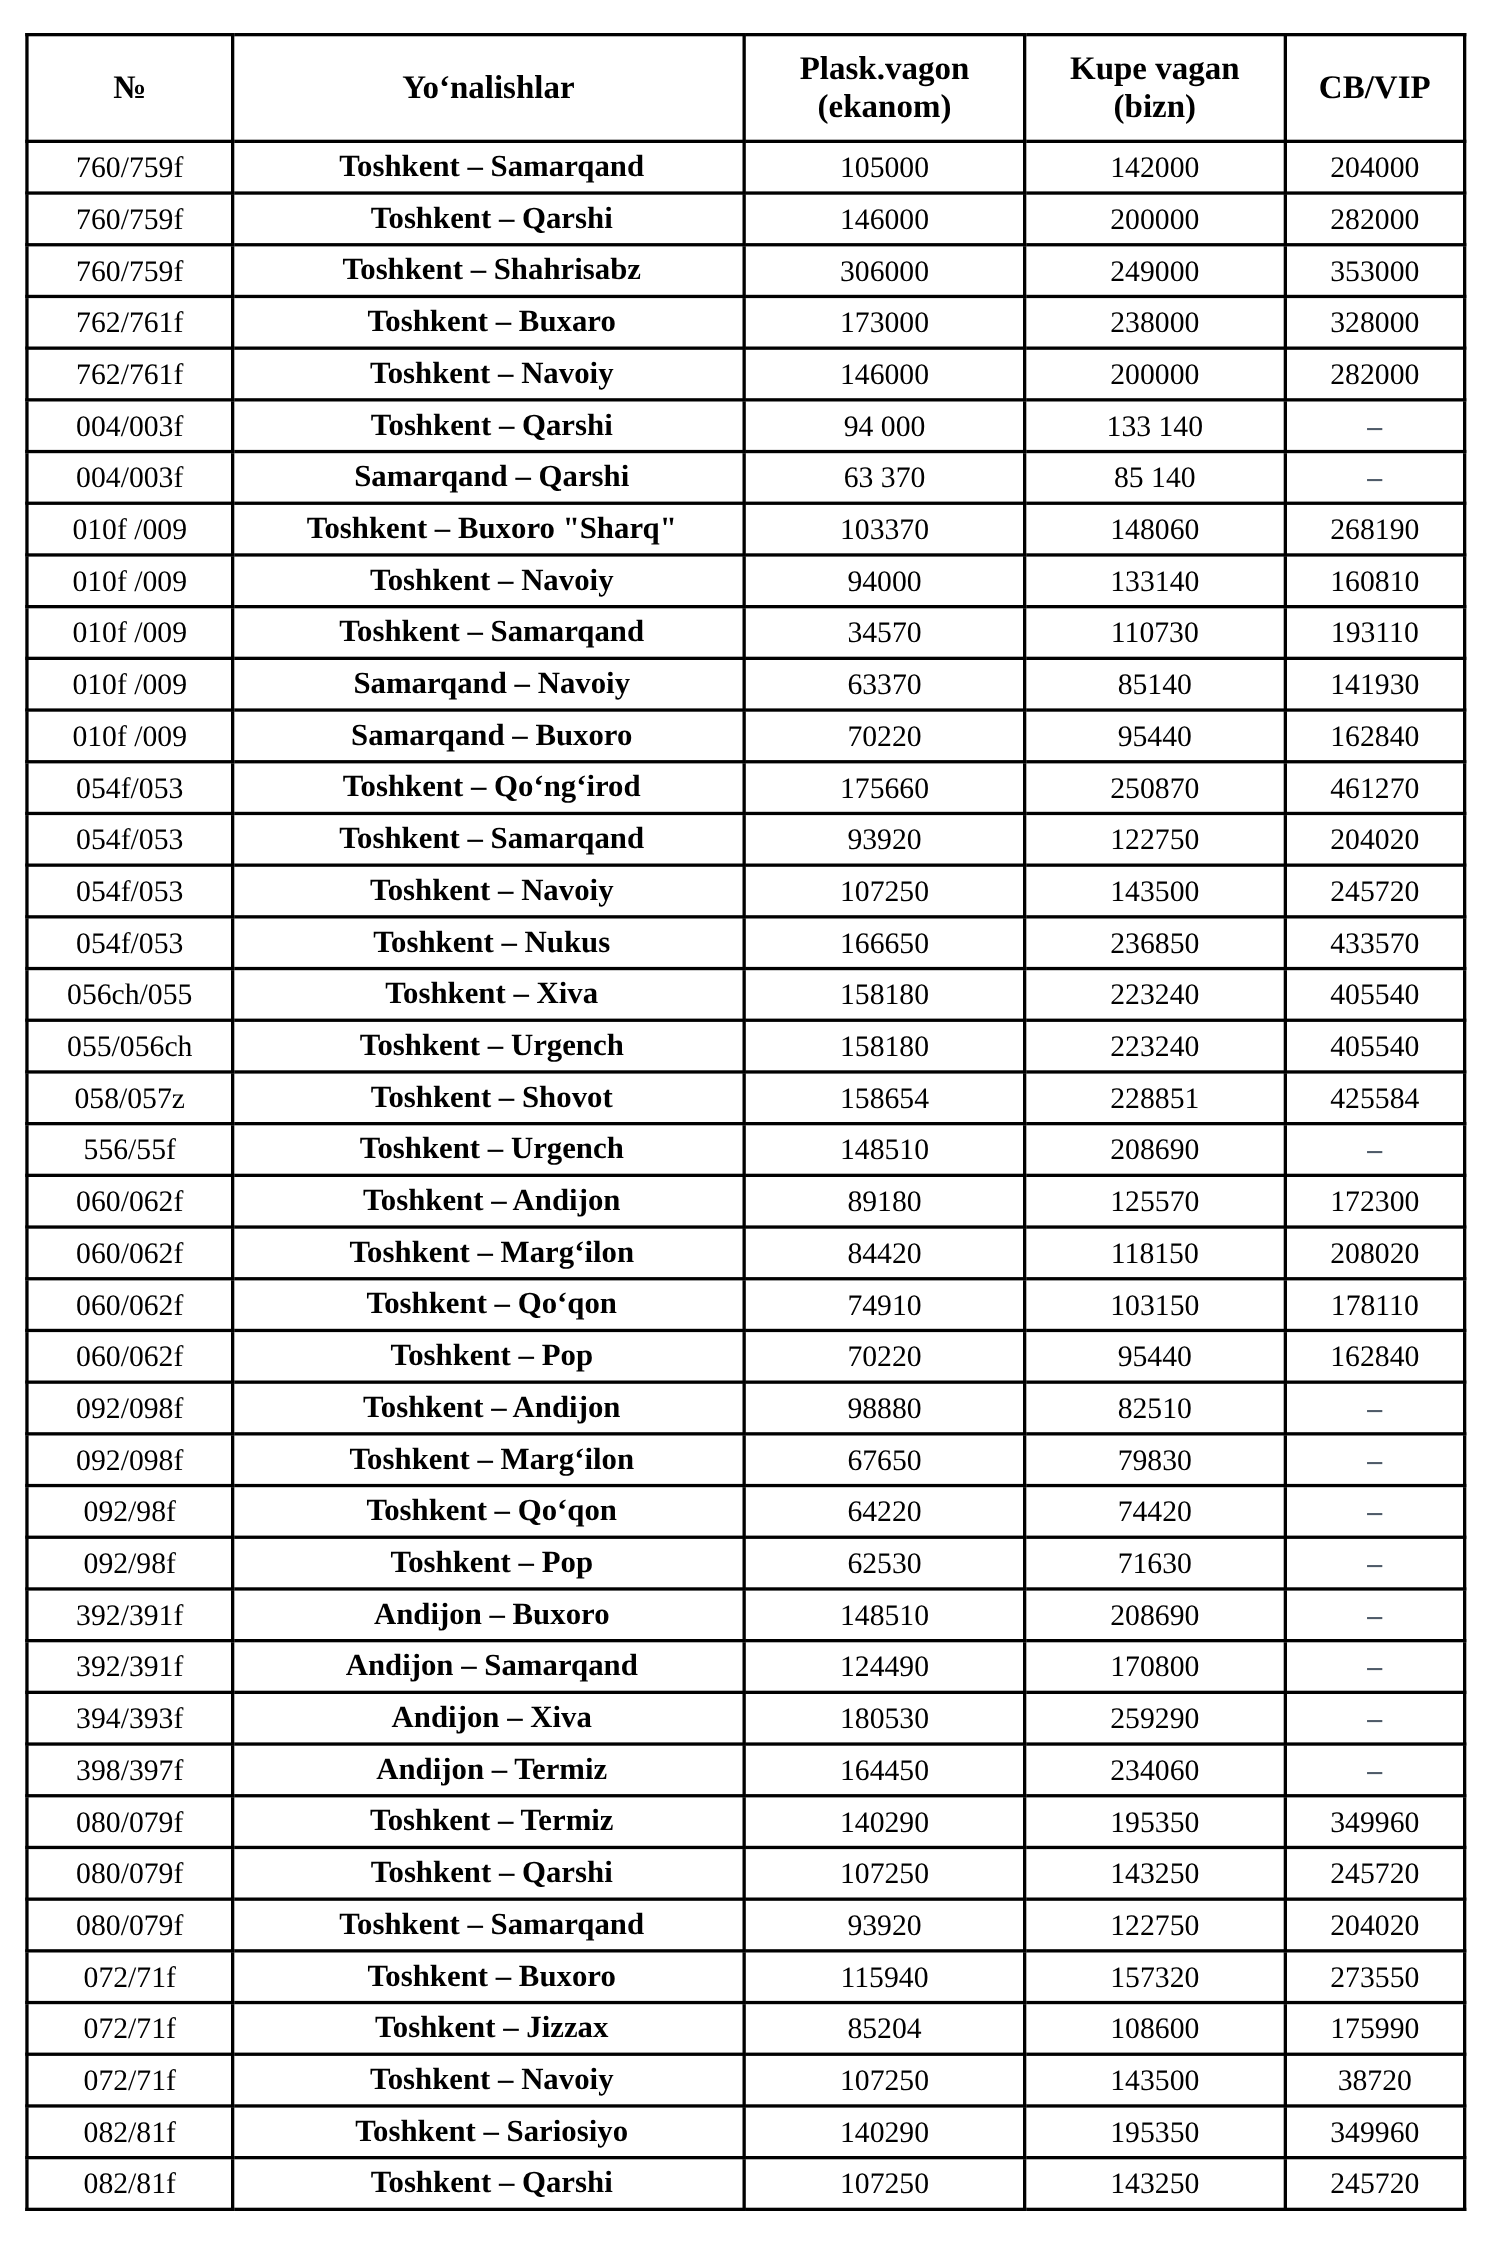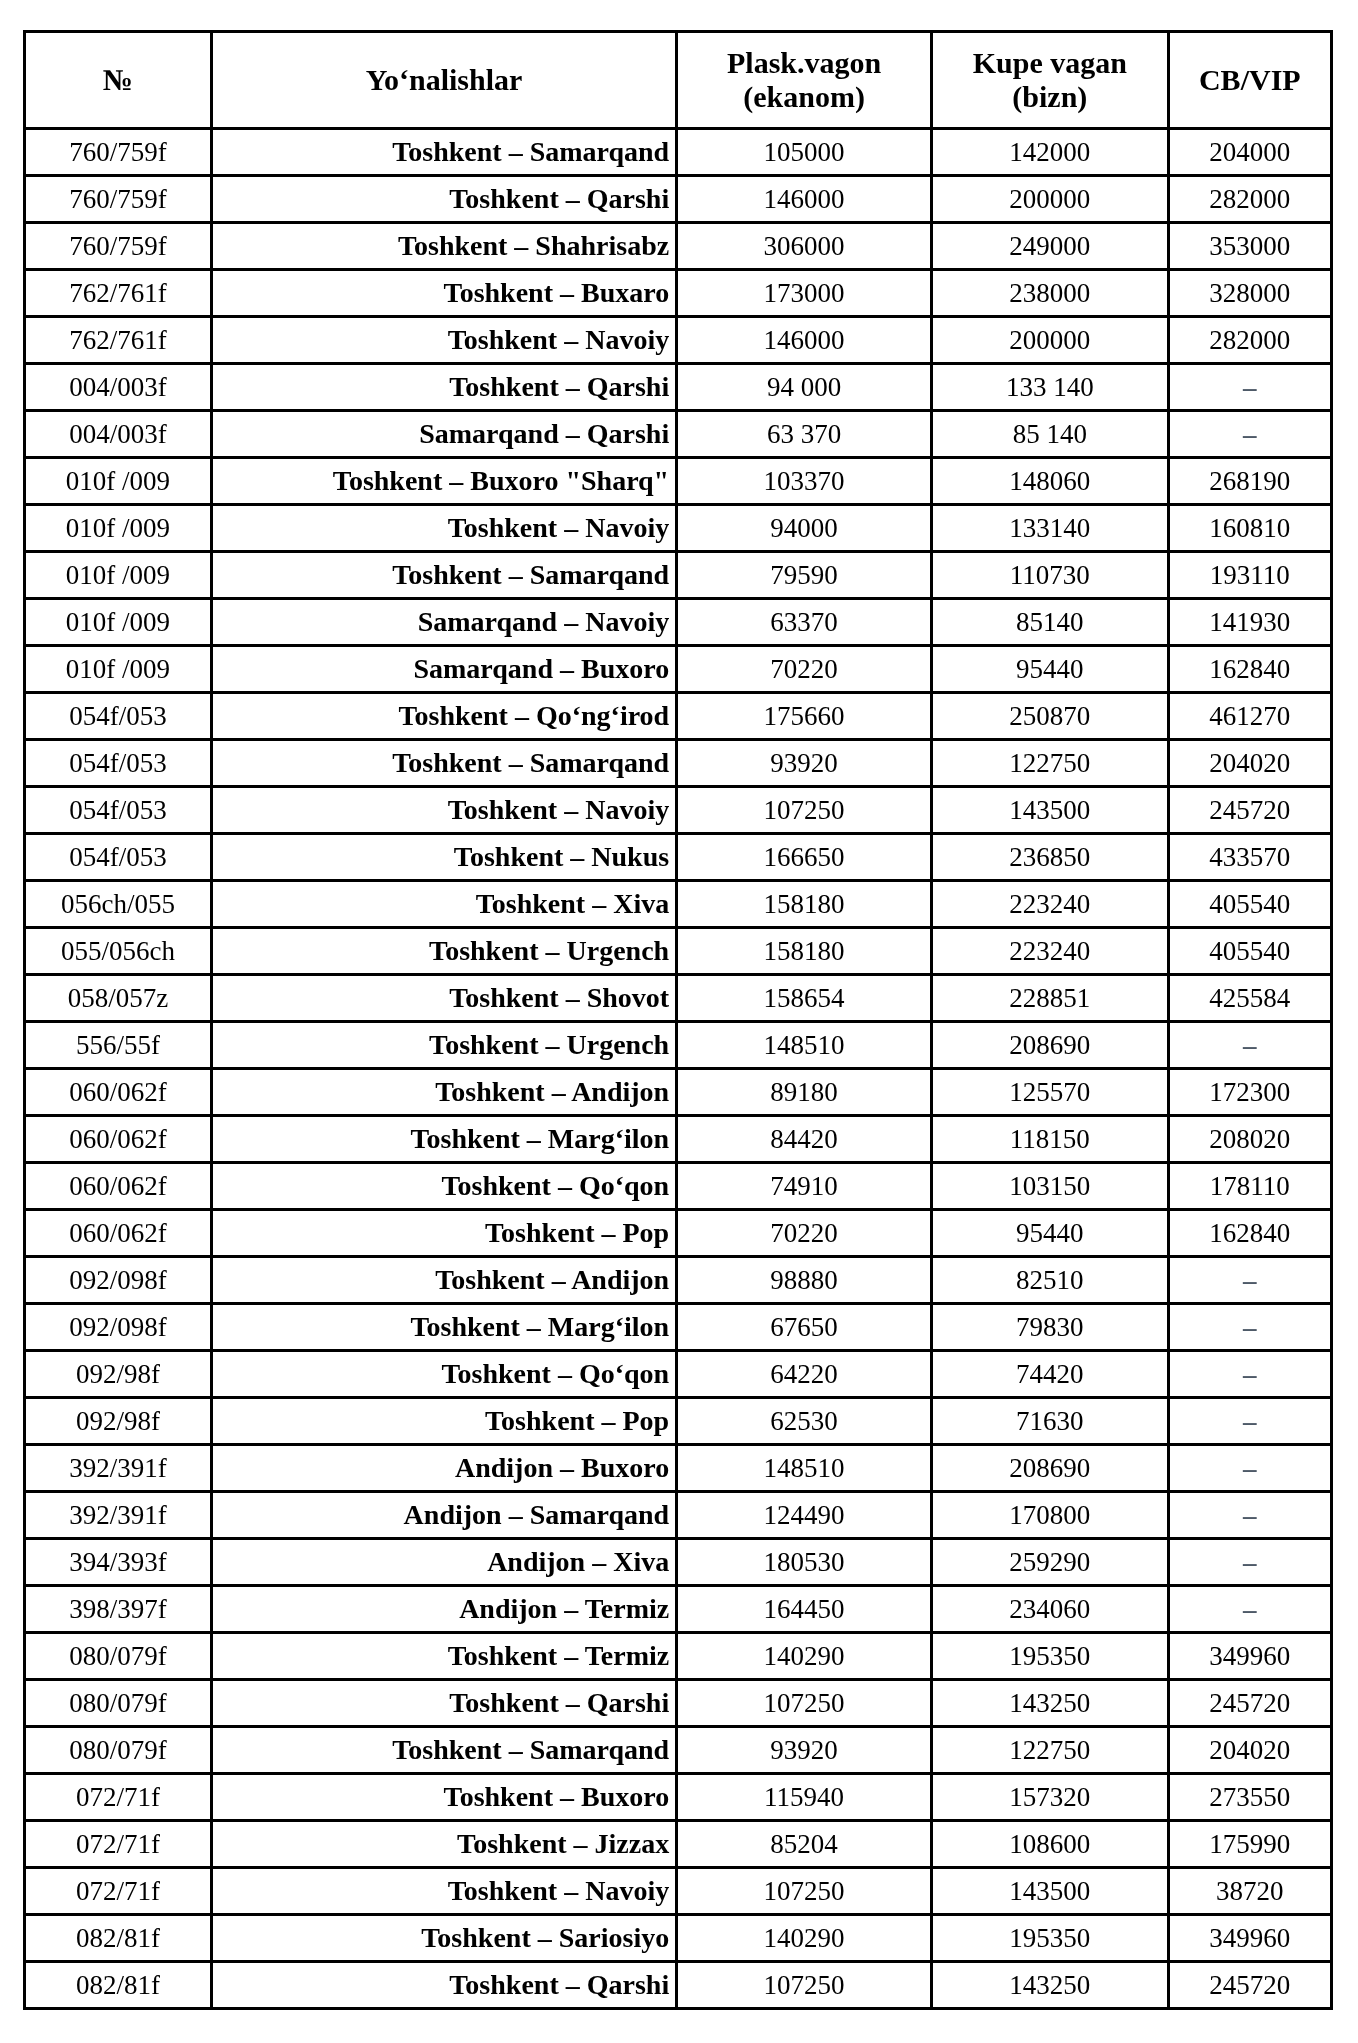--- a/index.html
+++ b/index.html
@@ -42,21 +42,21 @@
     padding: 2px 14px;
   }
   td {
     height: 44px;
     font-size: 27px;
     text-align: center;
     padding: 0 6px;
     white-space: nowrap;
   }
   td.route {
-    text-align: right;
+    text-align: center;
     font-weight: bold;
     font-size: 28px;
     padding-left: 12px;
   }
   td.dash {
     color: #4e5a68;
     font-weight: bold;
   }
 </style>
 </head>
@@ -149,21 +149,21 @@
     <td class="num">010f /009</td>
     <td class="route">Toshkent – Navoiy</td>
     <td class="price">94000</td>
     <td class="price">133140</td>
     <td class="price">160810</td>
   </tr>
 
   <tr>
     <td class="num">010f /009</td>
     <td class="route">Toshkent – Samarqand</td>
-    <td class="price">79590</td>
+    <td class="price">34570</td>
     <td class="price">110730</td>
     <td class="price">193110</td>
   </tr>
 
   <tr>
     <td class="num">010f /009</td>
     <td class="route">Samarqand – Navoiy</td>
     <td class="price">63370</td>
     <td class="price">85140</td>
     <td class="price">141930</td>

